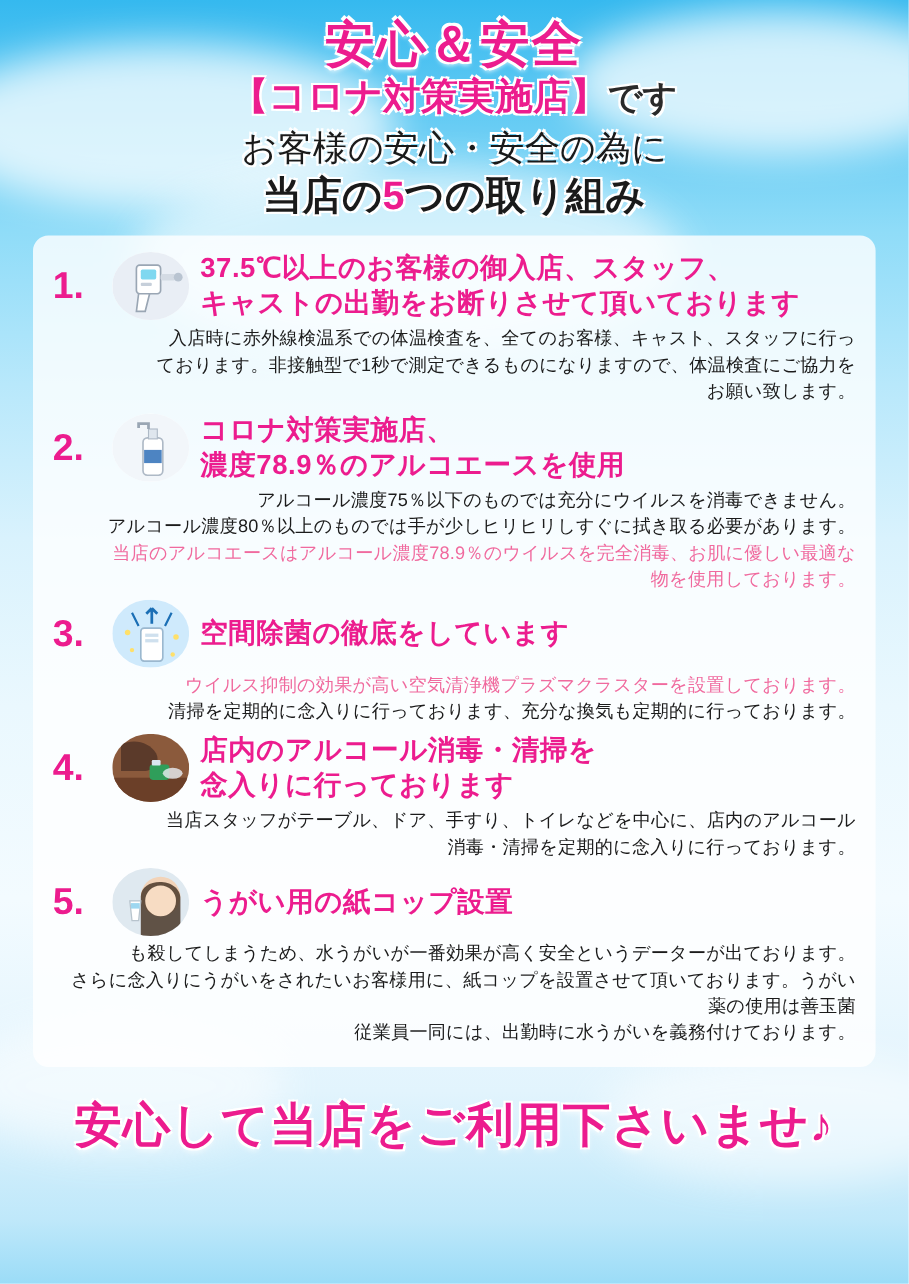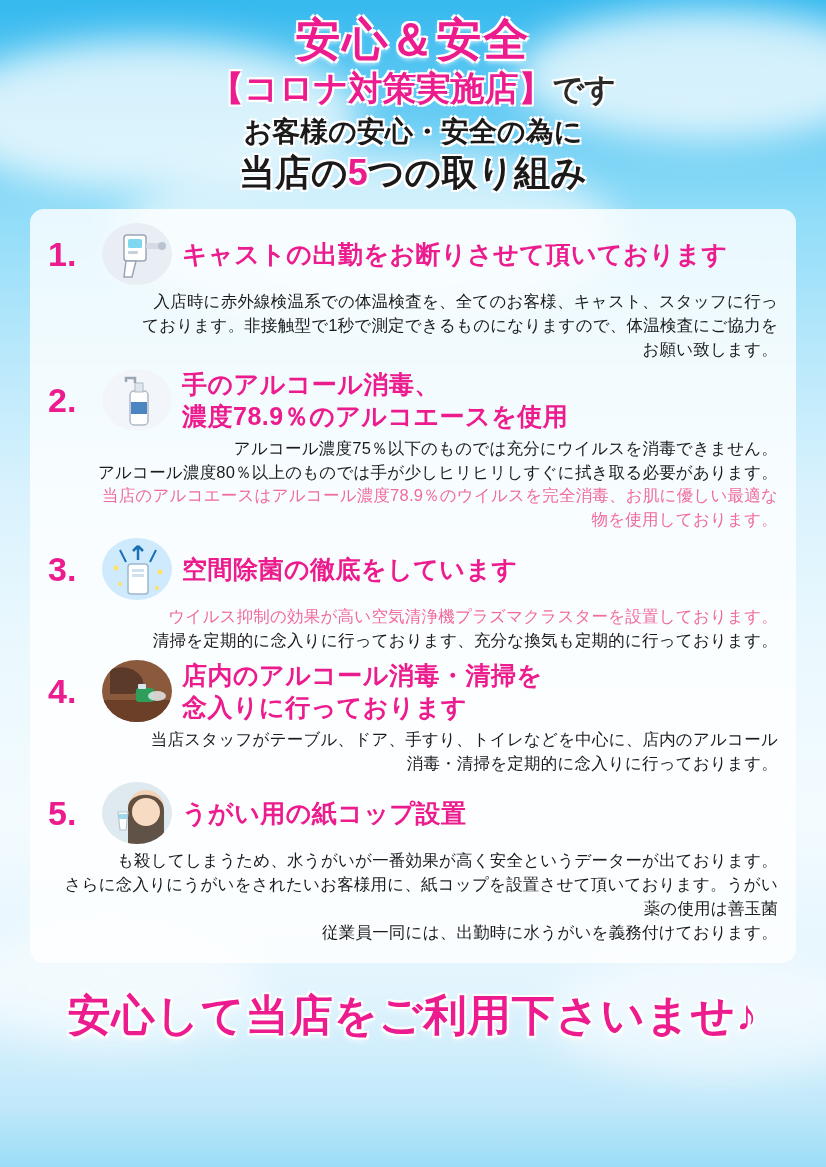--- a/index.html
+++ b/index.html
@@ -51,22 +51,22 @@
   }
   .h-line2 {
     font-size: 34px;
     font-weight: bold;
     color: #ec1c8e;
     line-height: 1.35;
     text-shadow: 2px 2px 0 #ffffff, -2px -2px 0 #ffffff, 2px -2px 0 #ffffff, -2px 2px 0 #ffffff;
   }
   .h-line2 .desu { color: #2a2a2a; font-size: 31px; }
   .h-line3 {
-    font-size: 28px;
-    font-weight: bold;
+    font-size: 32px;
+    font-weight: normal;
     color: #1a1a1a;
     line-height: 1.3;
     text-shadow: 2px 2px 0 #ffffff, -2px -2px 0 #ffffff, 2px -2px 0 #ffffff, -2px 2px 0 #ffffff;
     margin-top: 2px;
   }
   .h-line4 {
     font-size: 36px;
     font-weight: bold;
     color: #1a1a1a;
     line-height: 1.3;
@@ -172,20 +172,21 @@
             <rect width="70" height="62" fill="#e9eef5"></rect>
             <rect x="22" y="12" width="22" height="26" rx="3" fill="#ffffff" stroke="#9aa6b4" stroke-width="1.5"></rect>
             <rect x="26" y="16" width="14" height="9" rx="1.5" fill="#7fd8f0"></rect>
             <rect x="26" y="28" width="10" height="3" rx="1" fill="#c6cfda"></rect>
             <path d="M24 38 L34 38 L30 54 L22 54 Z" fill="#ffffff" stroke="#9aa6b4" stroke-width="1.5"></path>
             <rect x="44" y="20" width="14" height="6" rx="2" fill="#d4dbe4"></rect>
             <circle cx="60" cy="23" r="4" fill="#b9c4d1"></circle>
           </svg>
         </div>
         <div class="item-title">
+          <div>37.5℃以上のお客様の御入店、スタッフ、</div>
           <div>キャストの出勤をお断りさせて頂いております</div>
         </div>
       </div>
       <div class="item-body">
         <p>入店時に赤外線検温系での体温検査を、全てのお客様、キャスト、スタッフに行っ</p>
         <p>ております。非接触型で1秒で測定できるものになりますので、体温検査にご協力を</p>
         <p>お願い致します。</p>
       </div>
     </div>
 
@@ -195,21 +196,21 @@
         <div class="thumb">
           <svg viewBox="0 0 70 62" xmlns="http://www.w3.org/2000/svg">
             <rect width="70" height="62" fill="#f2f6fa"></rect>
             <rect x="28" y="22" width="18" height="34" rx="4" fill="#ffffff" stroke="#aeb9c6" stroke-width="1.5"></rect>
             <rect x="29" y="33" width="16" height="12" fill="#2e6fb7" opacity=".85"></rect>
             <rect x="33" y="14" width="8" height="9" fill="#dfe6ee" stroke="#aeb9c6" stroke-width="1"></rect>
             <path d="M33 14 L33 9 L24 9 L24 13" fill="none" stroke="#9aa6b4" stroke-width="2.5"></path>
           </svg>
         </div>
         <div class="item-title">
-          <div>手のアルコール消毒、</div>
+          <div>コロナ対策実施店、</div>
           <div>濃度78.9％のアルコエースを使用</div>
         </div>
       </div>
       <div class="item-body">
         <p>アルコール濃度75％以下のものでは充分にウイルスを消毒できません。</p>
         <p>アルコール濃度80％以上のものでは手が少しヒリヒリしすぐに拭き取る必要があります。</p>
         <p class="pink">当店のアルコエースはアルコール濃度78.9％のウイルスを完全消毒、お肌に優しい最適な</p>
         <p class="pink">物を使用しております。</p>
       </div>
     </div>

